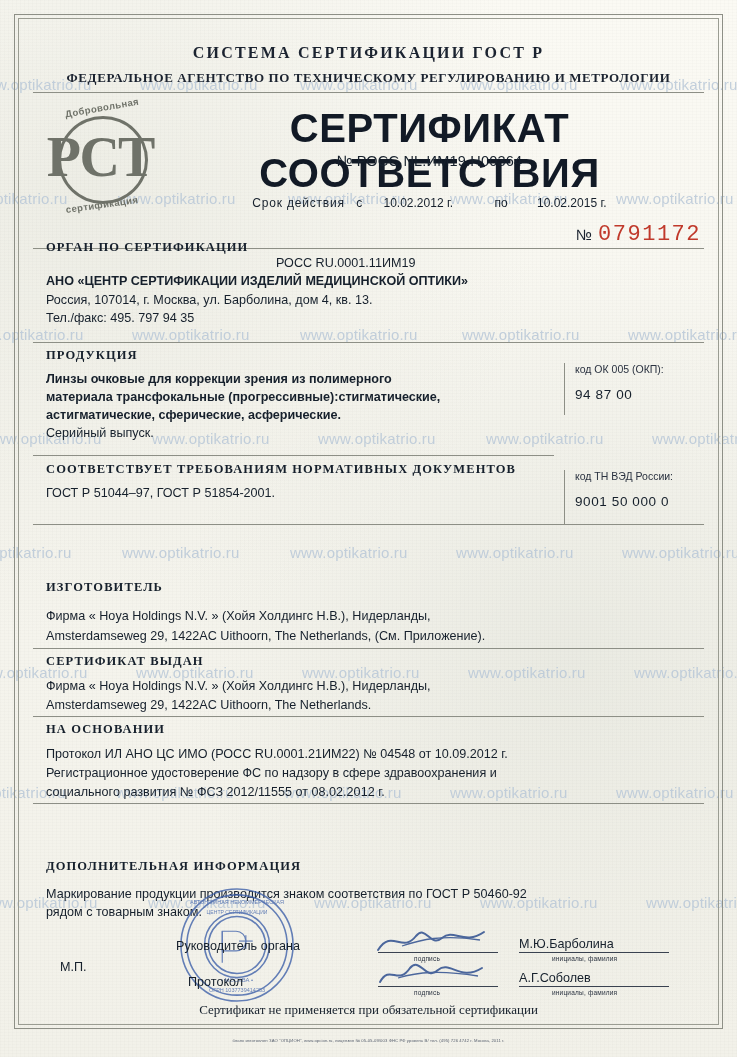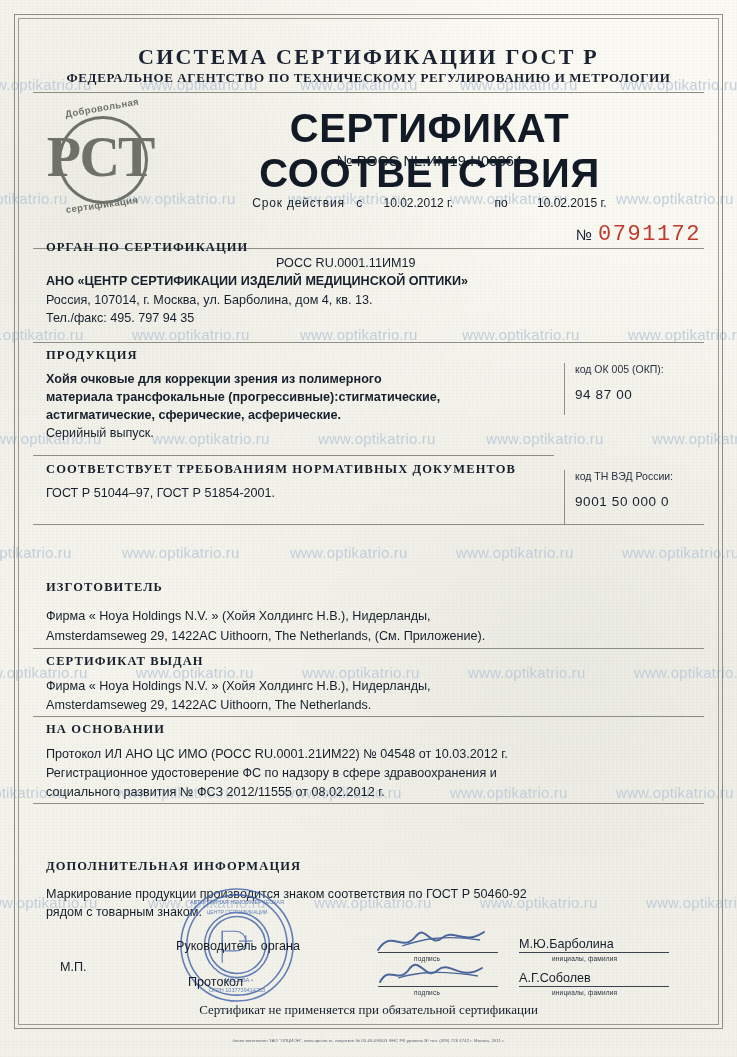--- a/index.html
+++ b/index.html
@@ -68,21 +68,21 @@
     letter-spacing: 0.2px;
   }
 
   
   .hdr1 {
     position: absolute;
     left: 0; right: 0;
     top: 44px;
     text-align: center;
     font-family: "Liberation Serif", serif;
-    font-size: 22px;
+    font-size: 16px;
     font-weight: bold;
     letter-spacing: 2.2px;
     color: #1b2330;
   }
   .hdr2 {
     position: absolute;
     left: 0; right: 0;
     top: 70px;
     text-align: center;
     font-family: "Liberation Serif", serif;
@@ -405,21 +405,21 @@
 
   <div class="sec-label" style="left:46px; top:240px;">ОРГАН ПО СЕРТИФИКАЦИИ</div>
   <div class="txt" style="left:276px; top:255px;">РОСС RU.0001.11ИМ19</div>
   <div class="txt b" style="left:46px; top:273px;">АНО «ЦЕНТР СЕРТИФИКАЦИИ ИЗДЕЛИЙ МЕДИЦИНСКОЙ ОПТИКИ»</div>
   <div class="txt" style="left:46px; top:292px;">Россия, 107014, г. Москва, ул. Барболина, дом 4, кв. 13.</div>
   <div class="txt" style="left:46px; top:310px;">Тел./факс: 495. 797 94 35</div>
 
   <div class="rule" style="top:342px;"></div>
 
   <div class="sec-label" style="left:46px; top:348px;">ПРОДУКЦИЯ</div>
-  <div class="txt b" style="left:46px; top:371px;">Хойя очковые для коррекции зрения из полимерного</div>
+  <div class="txt b" style="left:46px; top:371px;">Линзы очковые для коррекции зрения из полимерного</div>
   <div class="txt b" style="left:46px; top:389px;">материала  трансфокальные (прогрессивные):стигматические,</div>
   <div class="txt b" style="left:46px; top:407px;">астигматические, сферические, асферические.</div>
   <div class="txt" style="left:46px; top:425px;">Серийный выпуск.</div>
 
   <div class="box" style="top:363px; height:52px;">
     <div class="bl">код ОК 005 (ОКП):</div>
     <div class="bv">94 87 00</div>
   </div>
 
   <div class="rule short" style="top:455px;"></div>
@@ -440,21 +440,21 @@
 
   <div class="rule" style="top:648px;"></div>
 
   <div class="sec-label" style="left:46px; top:654px;">СЕРТИФИКАТ ВЫДАН</div>
   <div class="txt" style="left:46px; top:678px;">Фирма « Hoya Holdings N.V. » (Хойя Холдингс Н.В.), Нидерланды,</div>
   <div class="txt" style="left:46px; top:697px;"> Amsterdamseweg 29, 1422AC Uithoorn, The Netherlands.</div>
 
   <div class="rule" style="top:716px;"></div>
 
   <div class="sec-label" style="left:46px; top:722px;">НА ОСНОВАНИИ</div>
-  <div class="txt" style="left:46px; top:746px;">Протокол ИЛ АНО ЦС ИМО (РОСС RU.0001.21ИМ22) № 04548 от 10.03.2012 г.</div>
+  <div class="txt" style="left:46px; top:746px;">Протокол ИЛ АНО ЦС ИМО (РОСС RU.0001.21ИМ22) № 04548 от 10.09.2012 г.</div>
   <div class="txt" style="left:46px; top:765px;">Регистрационное удостоверение ФС по надзору в сфере здравоохранения и</div>
   <div class="txt" style="left:46px; top:784px;">социального развития № ФСЗ 2012/11555 от 08.02.2012 г.</div>
 
   <div class="rule" style="top:803px;"></div>
 
   <div class="sec-label" style="left:46px; top:859px;">ДОПОЛНИТЕЛЬНАЯ ИНФОРМАЦИЯ</div>
   <div class="txt" style="left:46px; top:886px;">Маркирование продукции производится знаком соответствия по ГОСТ Р 50460-92</div>
   <div class="txt" style="left:46px; top:904px;">рядом с товарным знаком.</div>
 
   <svg class="stamp" viewBox="0 0 120 120">

